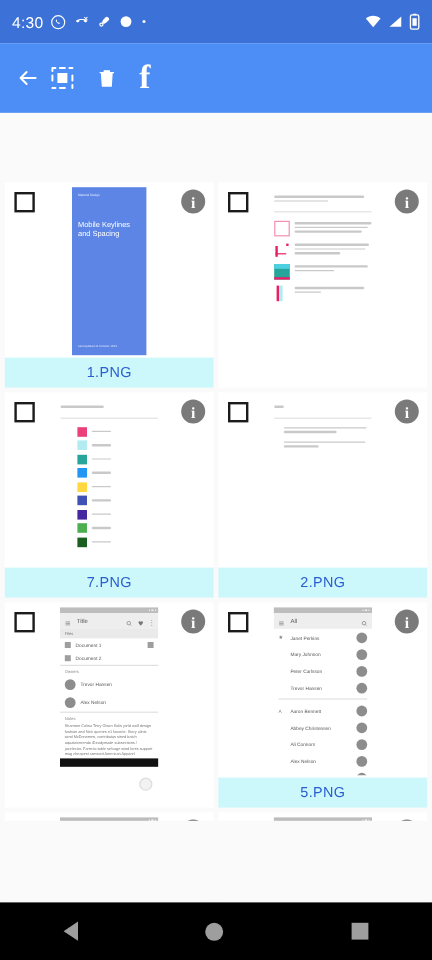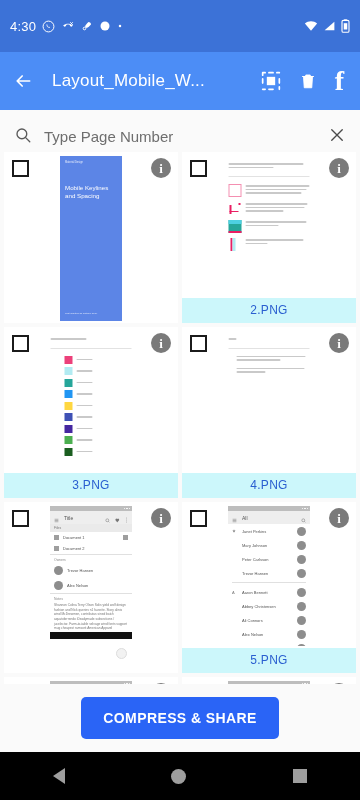--- a/index.html
+++ b/index.html
@@ -6,21 +6,21 @@
   html, body {
     width: 360px; height: 800px;
     font-family: "Liberation Sans", sans-serif;
     background: #ffffff;
     overflow: hidden;
   }
   .screen { position: relative; width: 360px; height: 800px; background: #fafafa; }
 
   
   .statusbar {
-    height: 52px; background: #3C72D7; color: #fff;
+    height: 36px; background: #3C72D7; color: #fff;
     display: flex; align-items: center; padding: 0 10px;
   }
   .status-left { display: flex; align-items: center; gap: 6px; flex: 1; }
   .status-time { font-size: 13px; font-weight: 400; letter-spacing: .2px; }
   .status-right { display: flex; align-items: center; gap: 5px; }
   .sicon { display: inline-flex; align-items: center; }
 
   
   .toolbar {
     height: 58px; background: #4C8DF6; color: #fff;
@@ -184,66 +184,50 @@
       </span>
     </div>
   </div>
 
   <div class="toolbar">
     <div class="tb-back">
       <svg width="22" height="20" viewBox="0 0 24 24">
           <path d="M20 12H5M11 6l-6 6 6 6" fill="none" stroke="#fff" stroke-width="2" stroke-linecap="round" stroke-linejoin="round"></path>
         </svg>
     </div>
-    <div class="tb-title">Layout_Mobile_W...</div>
     <div class="tb-actions">
       <span class="tb-btn">
         <svg width="20" height="20" viewBox="0 0 24 24">
           <rect x="7" y="7" width="10" height="10" fill="#fff"></rect>
           <path d="M2 2h3M9.5 2h5M19 2h3M22 9.5v5M22 19v3M14.5 22h-5M5 22H2M2 14.5v-5M2 5V2" stroke="#fff" stroke-width="2" fill="none" stroke-linecap="round"></path>
         </svg>
       </span>
       <span class="tb-btn">
         <svg width="18" height="20" viewBox="0 0 24 24">
             <path d="M4 6h16M9 6V4h6v2M6 6l1 15h10l1-15z" fill="#fff" stroke="#fff" stroke-width="1.2" stroke-linejoin="round"></path>
           </svg>
       </span>
       <span class="tb-btn fb-glyph">f</span>
     </div>
   </div>
 
-  <div class="searchwrap">
-    <div class="searchbar">
-      <span>
-        <svg width="18" height="18" viewBox="0 0 24 24">
-            <circle cx="10.5" cy="10.5" r="6.5" fill="none" stroke="#5a5a5a" stroke-width="1.8"></circle>
-            <path d="M15.5 15.5L21 21" stroke="#5a5a5a" stroke-width="1.8" stroke-linecap="round"></path>
-          </svg>
-      </span>
-      <input class="search-input" type="text" placeholder="Type Page Number" style="">
-      <span>
-        <svg width="18" height="18" viewBox="0 0 24 24">
-            <path d="M5 5l14 14M19 5L5 19" stroke="#4a4a4a" stroke-width="1.8" stroke-linecap="round"></path>
-          </svg>
-      </span>
-    </div>
-  </div>
 
   <div class="grid">
 
     <div class="card">
       <div class="card-body">
         <div class="page p1">
           <div class="eyebrow">Material Design</div>
           <div class="headline">Mobile Keylines and Spacing</div>
           <div class="foot">Last updated 21 October 2014</div>
         </div>
         <div class="chk"></div>
         <div class="info">i</div>
       </div>
+      <div class="caption">1.PNG</div>
     </div>
 
     <div class="card">
       <div class="card-body">
         <div class="page pdoc">
           <div class="ln" style="width:92%"></div>
             <div class="ln" style="width:55%"></div>
           <div class="rule"></div>
           <div class="legend-row">
             <div class="sw" style="border:1px solid #F48FB1;background:#fff"></div>
@@ -281,21 +265,20 @@
             </div>
             <div class="legend-txt">
                 <div class="ln" style="width:90%"></div>
                 <div class="ln" style="width:35%"></div>
               </div>
           </div>
         </div>
         <div class="chk"></div>
         <div class="info">i</div>
       </div>
-      <div class="caption">2.PNG</div>
     </div>
 
     <div class="card">
       <div class="card-body">
         <div class="page pdoc">
           <div class="ln" style="width:45%"></div>
           <div class="rule"></div>
           <div style="padding-left:14px">
             <div class="legend-row" style="margin-bottom:3.5px">
                 <div class="sw-sm" style="background:#EC407A"></div>
@@ -331,40 +314,40 @@
               </div>
             <div class="legend-row" style="margin-bottom:3.5px">
                 <div class="sw-sm" style="background:#1B5E20"></div>
                 <div class="ln" style="width:16px;margin-top:3px"></div>
               </div>
           </div>
         </div>
         <div class="chk"></div>
         <div class="info">i</div>
       </div>
-      <div class="caption">3.PNG</div>
+      <div class="caption">7.PNG</div>
     </div>
 
     <div class="card">
       <div class="card-body">
         <div class="page pdoc">
           <div class="ln" style="width:10%"></div>
           <div class="rule"></div>
           <div style="padding-left:8px">
             <div class="ln" style="width:95%"></div>
               <div class="ln" style="width:60%"></div>
             <div style="height:5px"></div>
             <div class="ln" style="width:93%"></div>
               <div class="ln" style="width:40%"></div>
           </div>
         </div>
         <div class="chk"></div>
         <div class="info">i</div>
       </div>
-      <div class="caption">4.PNG</div>
+      <div class="caption">2.PNG</div>
     </div>
 
     <div class="card">
       <div class="card-body">
         <div class="page pmock">
           <div class="mock-status">
               <span class="mock-dot"></span>
               <span class="mock-dot"></span>
               <span class="mock-dot"></span>
             </div>
@@ -533,21 +516,20 @@
         </div>
         <div class="chk"></div>
         <div class="info">i</div>
       </div>
 
     </div>
 
   </div>
 
   <div class="actions">
-    <button class="btn">COMPRESS &amp; SHARE</button>
   </div>
 
   <div class="navbar">
     <span class="nav-back"></span>
     <span class="nav-home"></span>
     <span class="nav-recent"></span>
   </div>
 
 </div>
 

